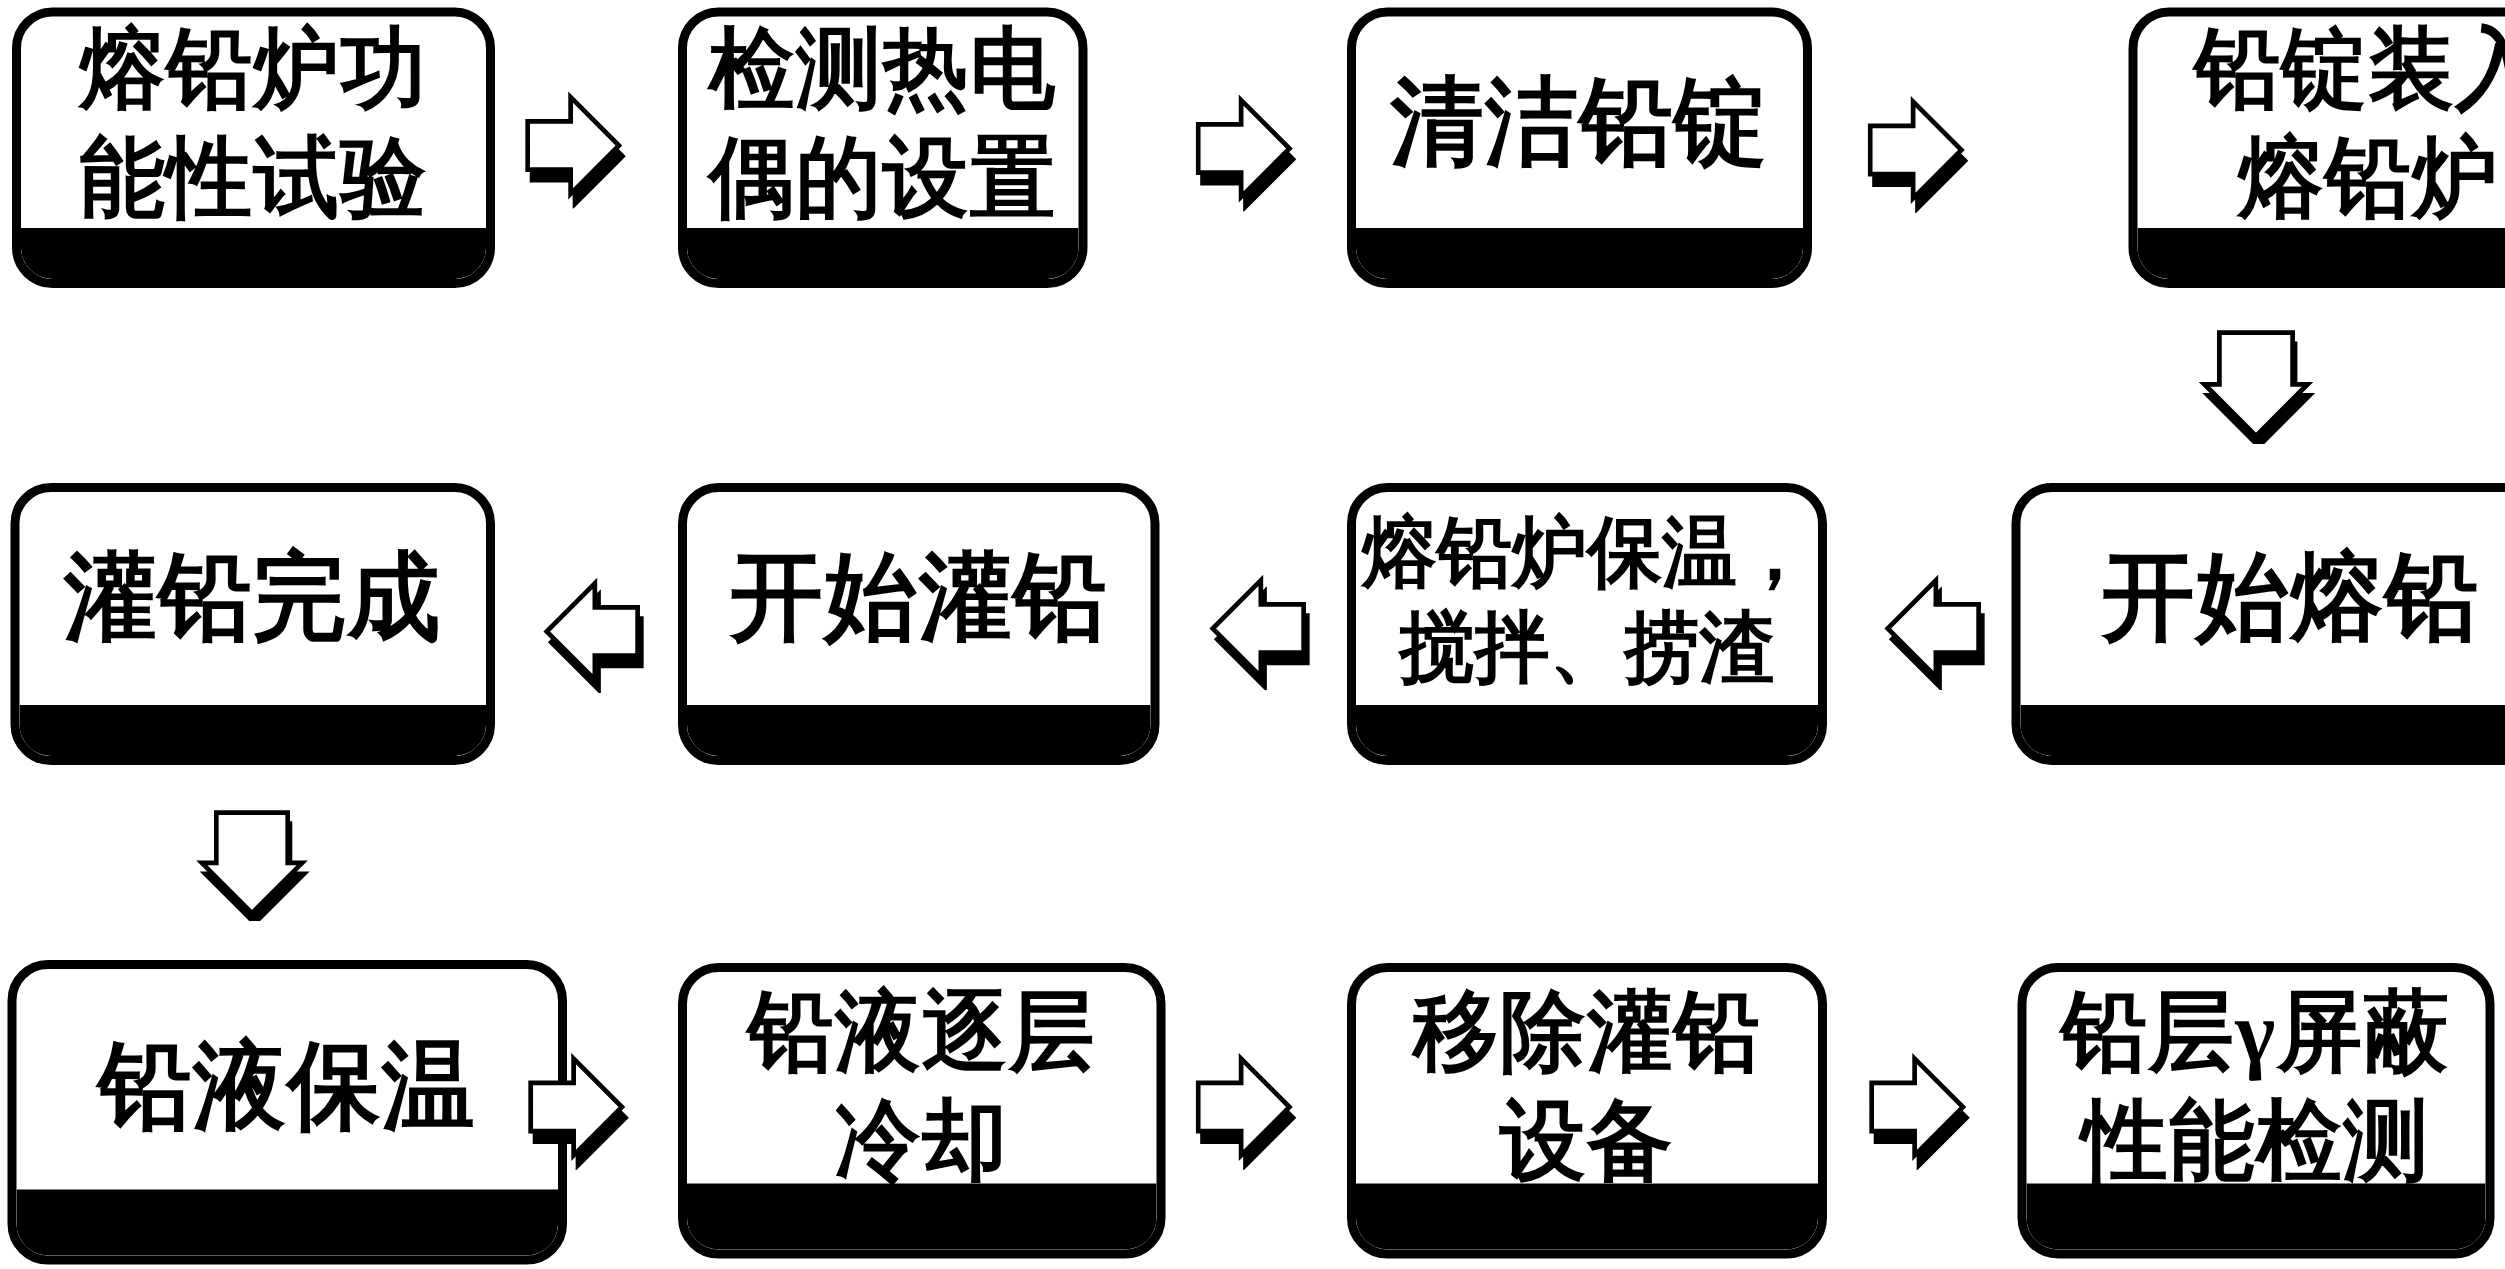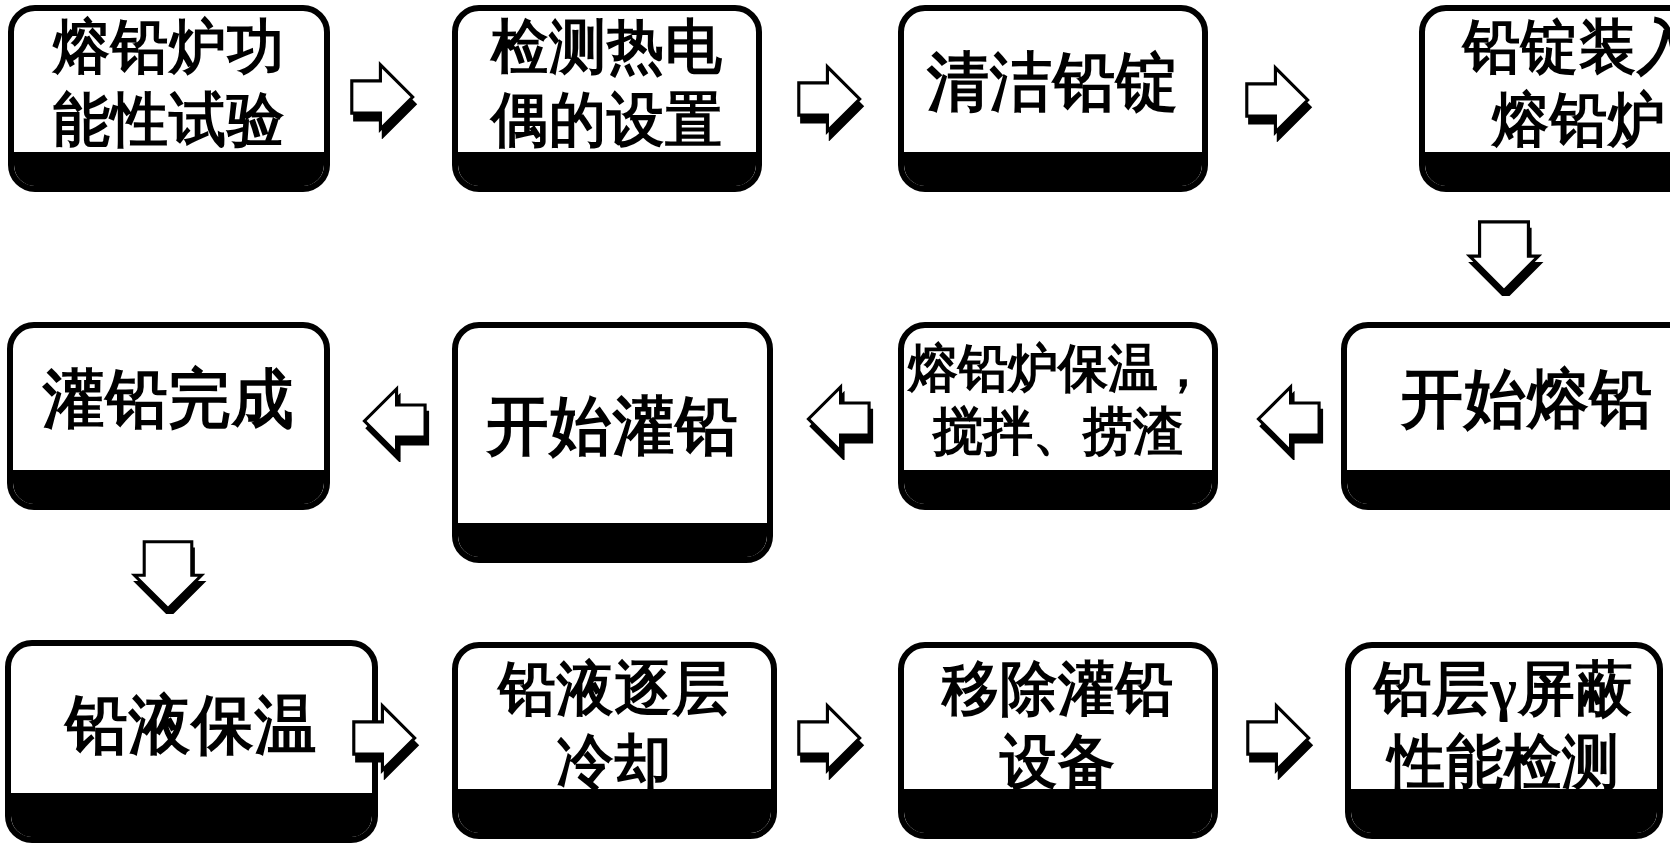--- a/index.html
+++ b/index.html
@@ -54,40 +54,40 @@
 </head>
 <body>
 
 <div id="canvas">
 
   <div class="node" style="left:8px;top:5px;width:322px;height:187px">
     <div class="node-text">熔铅炉功
 能性试验</div>
     <div class="shadow-bar"></div>
   </div>
-  <div class="node" style="left:452px;top:5px;width:310px;height:187px">
+  <div class="node" style="left:452px;top:5px;width:273px;height:187px">
     <div class="node-text">检测热电
 偶的设置</div>
     <div class="shadow-bar"></div>
   </div>
   <div class="node one-line" style="left:898px;top:5px;width:310px;height:187px">
     <div class="node-text">清洁铅锭</div>
     <div class="shadow-bar"></div>
   </div>
   <div class="node" style="left:1419px;top:5px;width:320px;height:187px">
     <div class="node-text">铅锭装入
 熔铅炉</div>
     <div class="shadow-bar"></div>
   </div>
 
   <div class="node one-line" style="left:7px;top:322px;width:323px;height:188px">
     <div class="node-text">灌铅完成</div>
     <div class="shadow-bar"></div>
   </div>
-  <div class="node one-line" style="left:452px;top:322px;width:321px;height:241px">
+  <div class="node one-line" style="left:452px;top:322px;width:321px;height:188px">
     <div class="node-text">开始灌铅</div>
     <div class="shadow-bar"></div>
   </div>
   <div class="node tight" style="left:898px;top:322px;width:320px;height:188px">
     <div class="node-text">熔铅炉保温，
 搅拌、捞渣</div>
     <div class="shadow-bar"></div>
   </div>
   <div class="node one-line" style="left:1341px;top:322px;width:372px;height:188px">
     <div class="node-text">开始熔铅</div>

